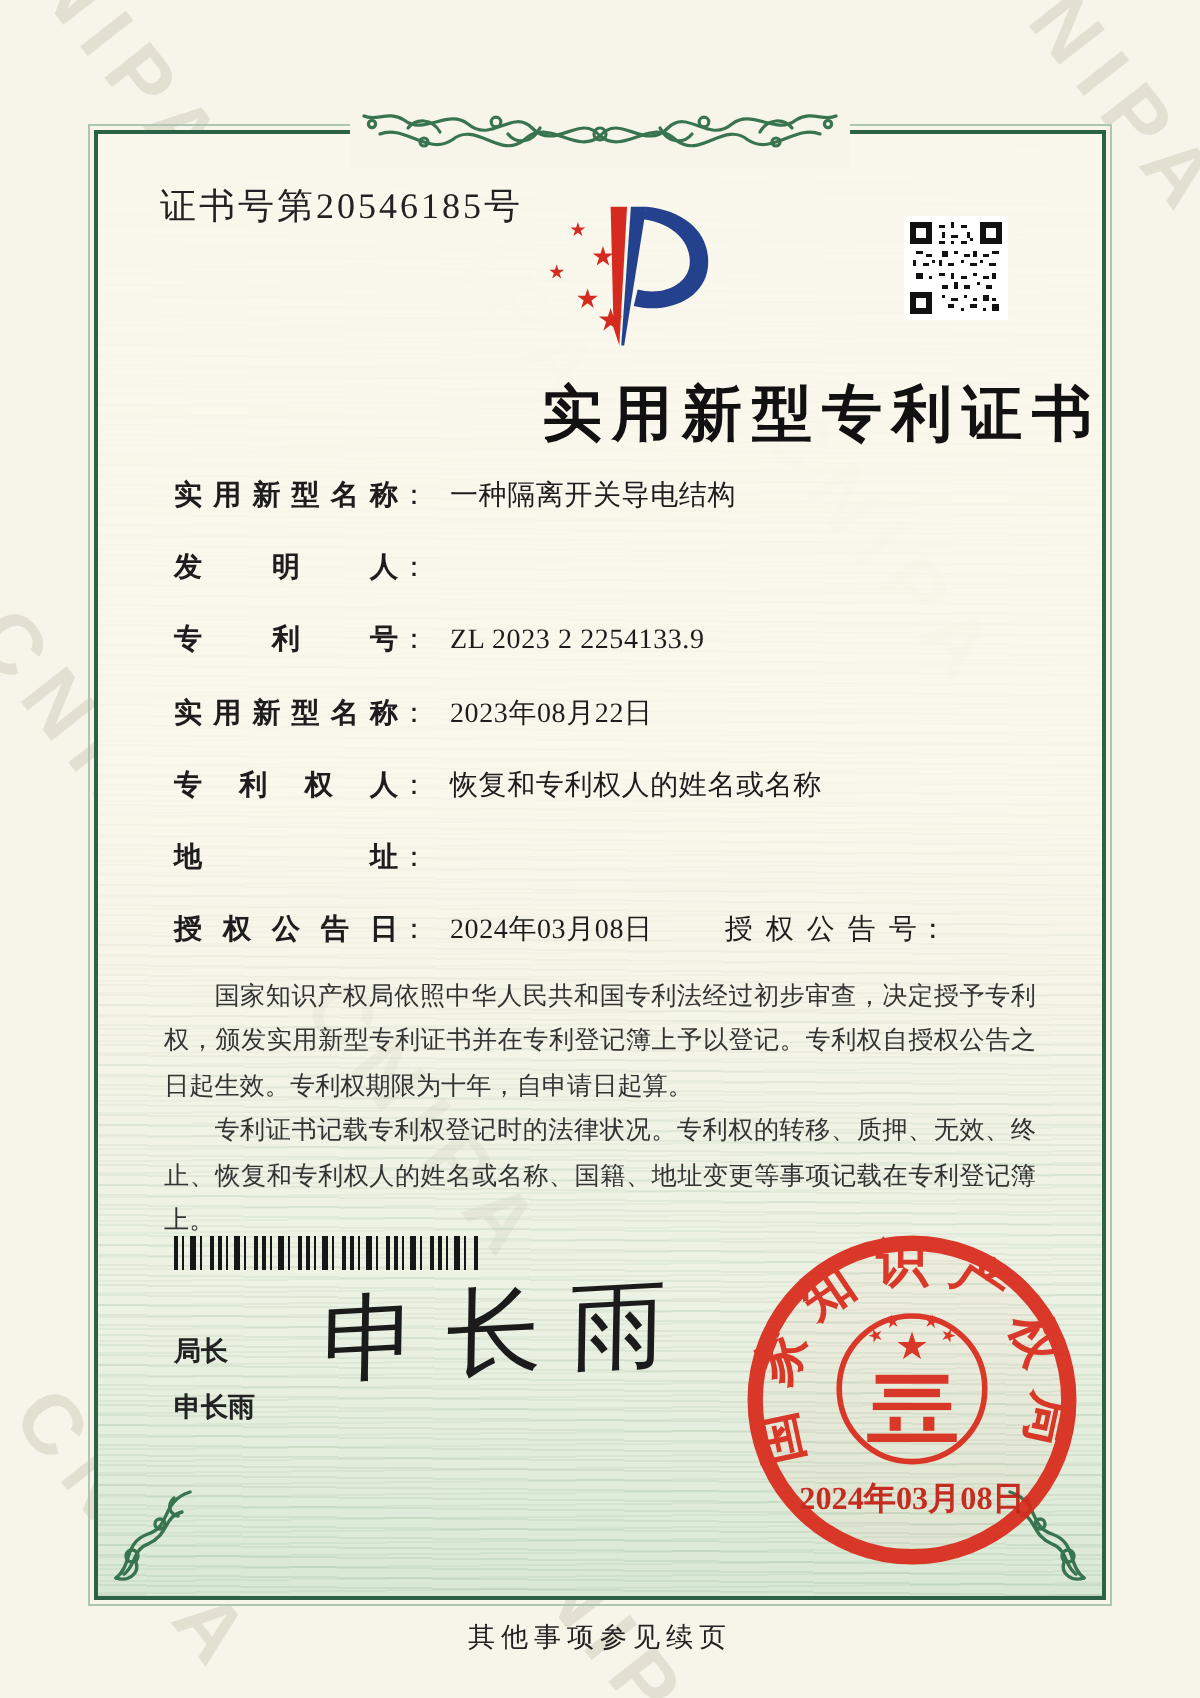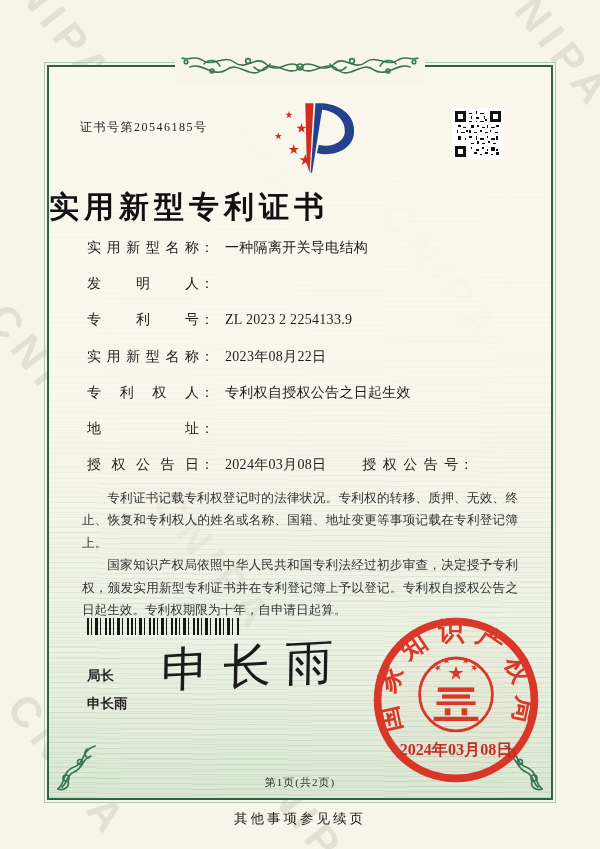--- a/index.html
+++ b/index.html
@@ -42,31 +42,31 @@
   .cert-content{position:absolute;inset:0;z-index:2;}
   
   .top-ornament{
     position:absolute;top:-17px;left:50%;transform:translateX(-50%);
     width:250px;height:34px;background:#f7f4e9;z-index:3;
   }
   .corner-orn{position:absolute;bottom:4px;width:44px;height:52px;z-index:2;}
   .corner-orn.left{left:4px;}
   .corner-orn.right{right:4px;transform:scaleX(-1);}
   
-  .cert-no{position:absolute;top:52px;left:31px;font-size:12px;letter-spacing:1.5px;color:#222;}
+  .cert-no{position:absolute;top:24px;left:31px;font-size:18px;letter-spacing:1.5px;color:#222;}
   .logo{position:absolute;top:29px;left:212px;width:106px;height:86px;}
   .qr{position:absolute;top:41px;left:403px;width:52px;height:52px;background:#fff;padding:3px;box-sizing:border-box;}
   .title{
-    position:absolute;top:120px;left:0;width:100%;text-align:left;
+    position:absolute;top:120px;left:0;width:100%;text-align:right;
     font-size:30px;font-weight:bold;letter-spacing:5px;color:#111;
   }
   
   .fields{position:absolute;top:172px;left:38px;right:28px;}
   .frow{display:flex;align-items:baseline;height:36.2px;font-size:14px;}
-  .f-label{display:inline-block;width:112px;text-align:justify;text-align-last:justify;color:#1d1d1d;}
+  .f-label{display:inline-block;width:112px;text-align:justify;text-align-last:justify;color:#1d1d1d;font-weight:bold;}
   .f-label2{display:inline-block;width:96px;text-align:justify;text-align-last:justify;}
   .f-colon{margin:0 2px 0 1px;}
   .f-value{margin-left:9px;letter-spacing:0.3px;text-align:center;}
   .f-gap{width:36px;flex:none;}
   
   .legal{position:absolute;top:420px;left:33px;right:33px;font-size:12.6px;line-height:1.78;
     color:#333;text-align:justify;}
   .legal p{margin:0;text-indent:2em;}
   
   .barcode{
@@ -202,39 +202,39 @@
         <span class="f-value">ZL 2023 2 2254133.9</span>
       </div>
       <div class="frow">
         <span class="f-label">实用新型名称</span>
           <span class="f-colon">：</span>
         <span class="f-value">2023年08月22日</span>
       </div>
       <div class="frow">
         <span class="f-label">专利权人</span>
           <span class="f-colon">：</span>
-        <span class="f-value">专利权自授权公告之日起生效</span>
+        <span class="f-value">恢复和专利权人的姓名或名称</span>
       </div>
       <div class="frow">
         <span class="f-label">地址</span>
           <span class="f-colon">：</span>
       </div>
       <div class="frow">
         <span class="f-label">授权公告日</span>
           <span class="f-colon">：</span>
         <span class="f-value">2024年03月08日</span>
         <span class="f-gap"></span>
         <span class="f-label2">授权公告号</span>
           <span class="f-colon">：</span>
       </div>
     </div>
 
     <div class="legal">
+      <p>国家知识产权局依照中华人民共和国专利法经过初步审查，决定授予专利权，颁发实用新型专利证书并在专利登记簿上予以登记。专利权自授权公告之日起生效。专利权期限为十年，自申请日起算。</p>
       <p>专利证书记载专利权登记时的法律状况。专利权的转移、质押、无效、终止、恢复和专利权人的姓名或名称、国籍、地址变更等事项记载在专利登记簿上。</p>
-      <p>国家知识产权局依照中华人民共和国专利法经过初步审查，决定授予专利权，颁发实用新型专利证书并在专利登记簿上予以登记。专利权自授权公告之日起生效。专利权期限为十年，自申请日起算。</p>
     </div>
 
     <div class="barcode"></div>
 
     <div class="sig-title">局长</div>
     <div class="sig-name">申长雨</div>
     <div class="autograph">申长雨</div>
 
     <svg class="seal" viewBox="0 0 120 120" aria-hidden="true">
       <defs>
@@ -257,17 +257,16 @@
         <rect x="47" y="51" width="26" height="3.2"></rect>
         <rect x="50" y="56" width="20" height="3"></rect>
         <rect x="46" y="61" width="28" height="2.6"></rect>
         <rect x="52" y="66" width="4" height="5"></rect>
         <rect x="64" y="66" width="4" height="5"></rect>
         <rect x="44" y="72" width="32" height="3"></rect>
       </g>
       <text x="60" y="99" font-size="11.5" font-weight="bold" fill="#c41f14" text-anchor="middle" font-family="Liberation Serif, serif">2024年03月08日</text>
     </svg>
 
-    <div class="page-info">第1页(共2页)</div>
   </div>
 </div>
 
 <div class="cont-note">其他事项参见续页</div>
 
 </body></html>

